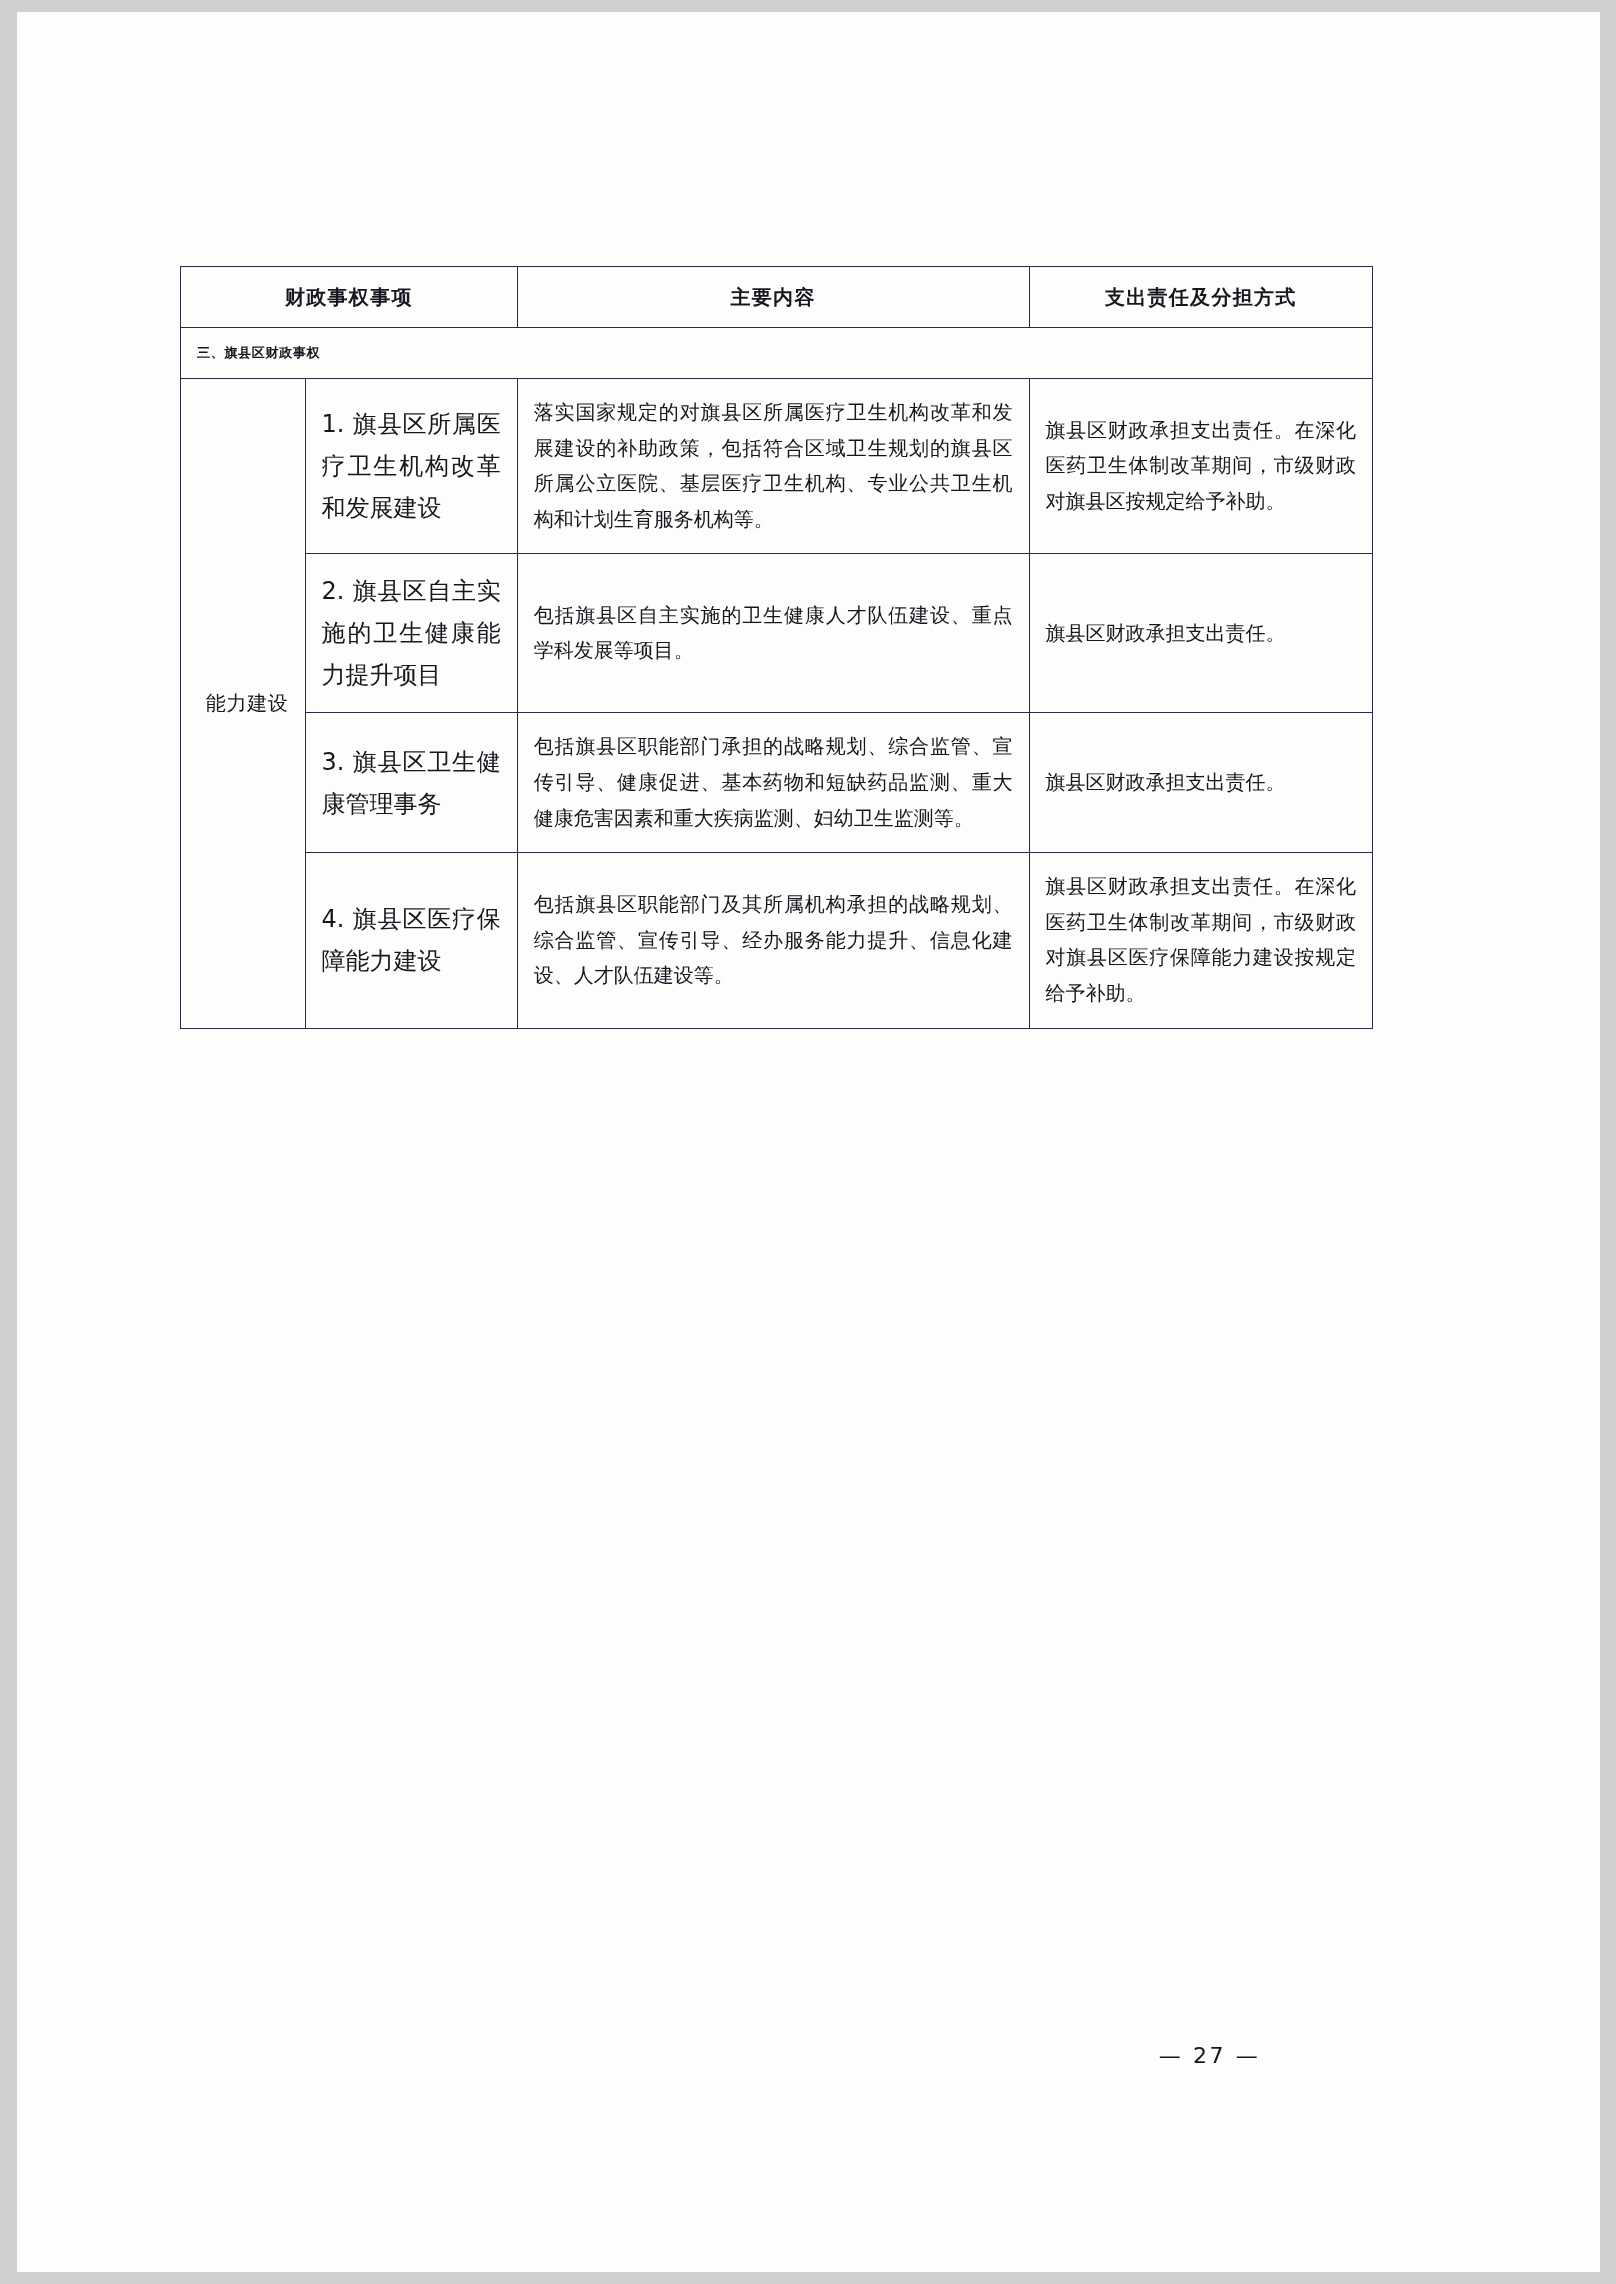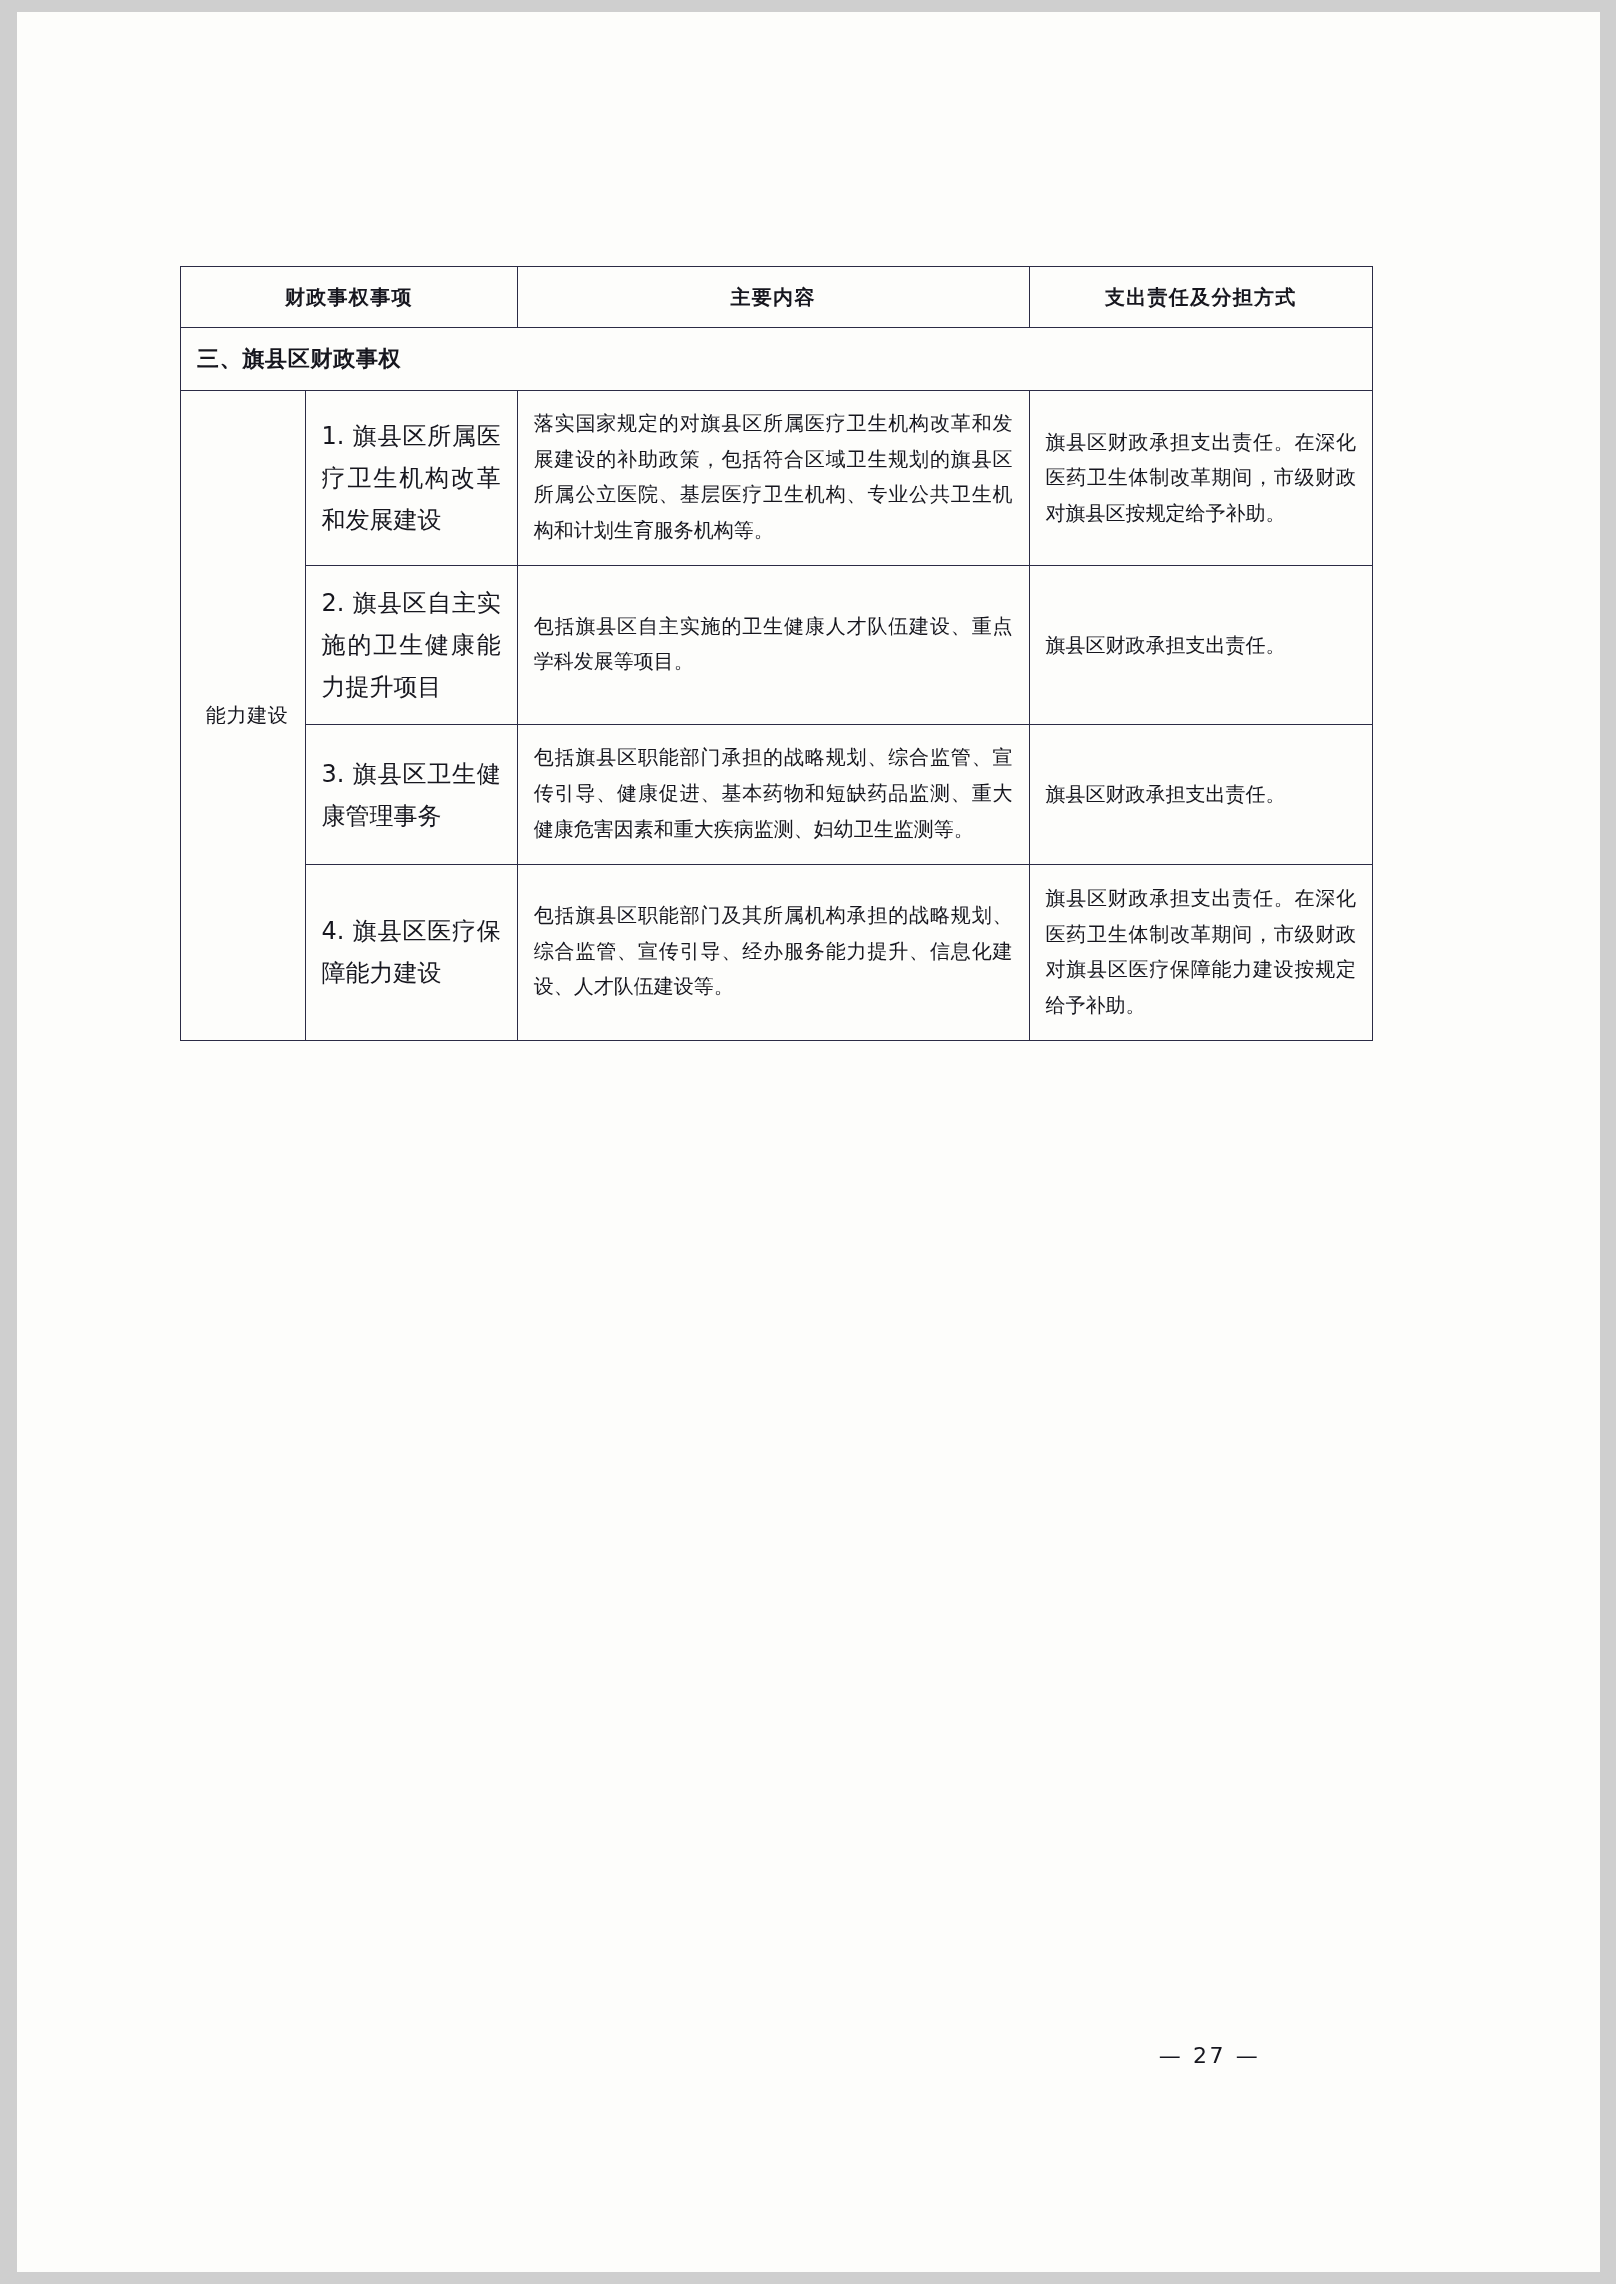--- a/index.html
+++ b/index.html
@@ -69,21 +69,21 @@
     text-align: center;
     font-weight: bold;
     font-size: 20px;
     letter-spacing: 1.3px;
     padding: 14.3px 0 14.3px 0;
     line-height: 1.4;
   }
 
   .section-row td {
     font-weight: bold;
-    font-size: 22px;
+    font-size: 13px;
     letter-spacing: 0.7px;
     padding: 13px 0 13px 15.6px;
     text-align: left;
   }
 
   .cat-cell {
     text-align: right;
     font-size: 20px;
     letter-spacing: 0.7px;
     line-height: 1.6;
@@ -97,21 +97,20 @@
     text-justify: inter-ideograph;
   }
 
   .content-cell {
     font-size: 20px;
     line-height: 1.78;
     padding: 13px 14.3px 13px 15.6px;
     text-align: justify;
     text-justify: inter-ideograph;
     vertical-align: middle;
-    font-family: Liberation Mono, monospace;
   }
 
   .resp-cell {
     font-size: 20px;
     line-height: 1.78;
     padding: 13px 13px 13px 14.3px;
     text-align: justify;
     text-justify: inter-ideograph;
     vertical-align: middle;
     margin-left: 16px;

